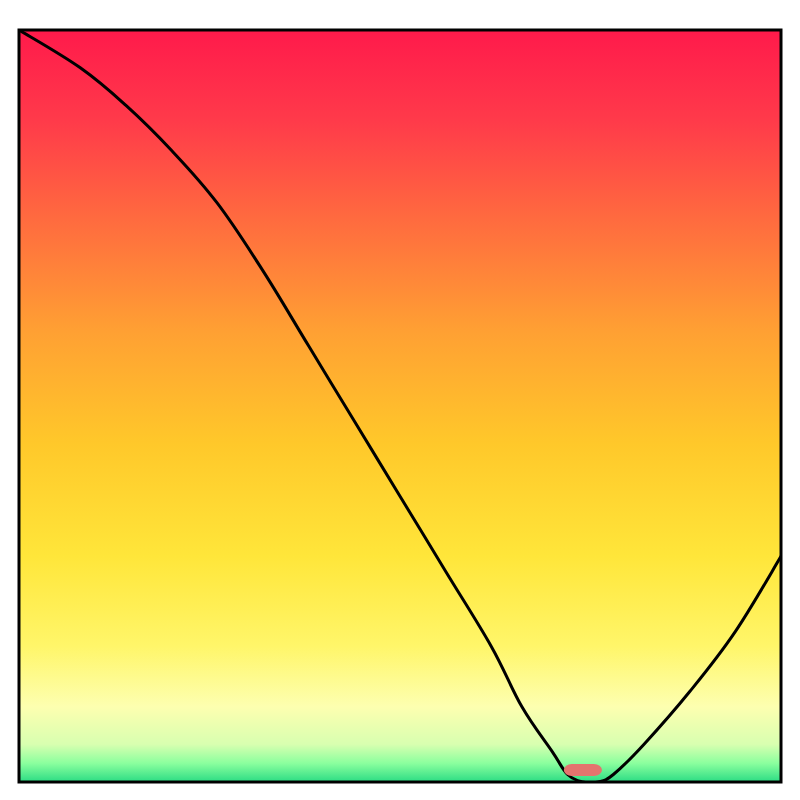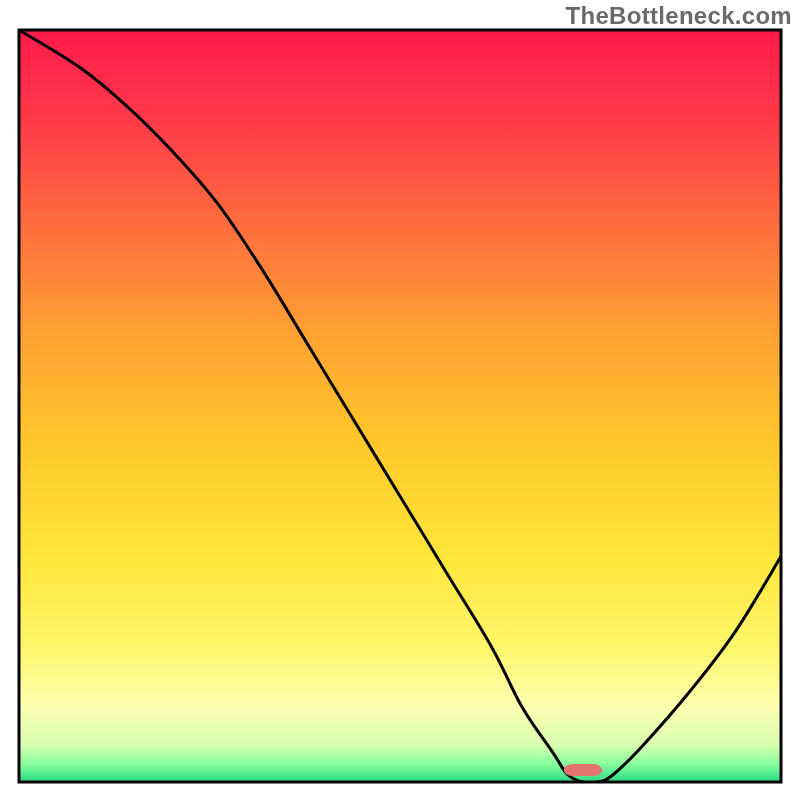--- a/index.html
+++ b/index.html
@@ -27,21 +27,20 @@
     user-select: none;
   }
   svg {
     display: block;
   }
 </style>
 </head>
 <body>
 
 <div class="wrap">
-  <div class="watermark">TheBottleneck.com</div>
 
   <svg id="chart-svg" width="800" height="800" viewBox="0 0 800 800">
     <defs>
       <linearGradient id="bg-grad" x1="0" y1="0" x2="0" y2="1">
           <stop offset="0%" stop-color="#ff1a4b"></stop>
           <stop offset="12%" stop-color="#ff3a4a"></stop>
           <stop offset="25%" stop-color="#ff6a3f"></stop>
           <stop offset="40%" stop-color="#ffa033"></stop>
           <stop offset="55.00000000000001%" stop-color="#ffc82a"></stop>
           <stop offset="70%" stop-color="#ffe63a"></stop>

